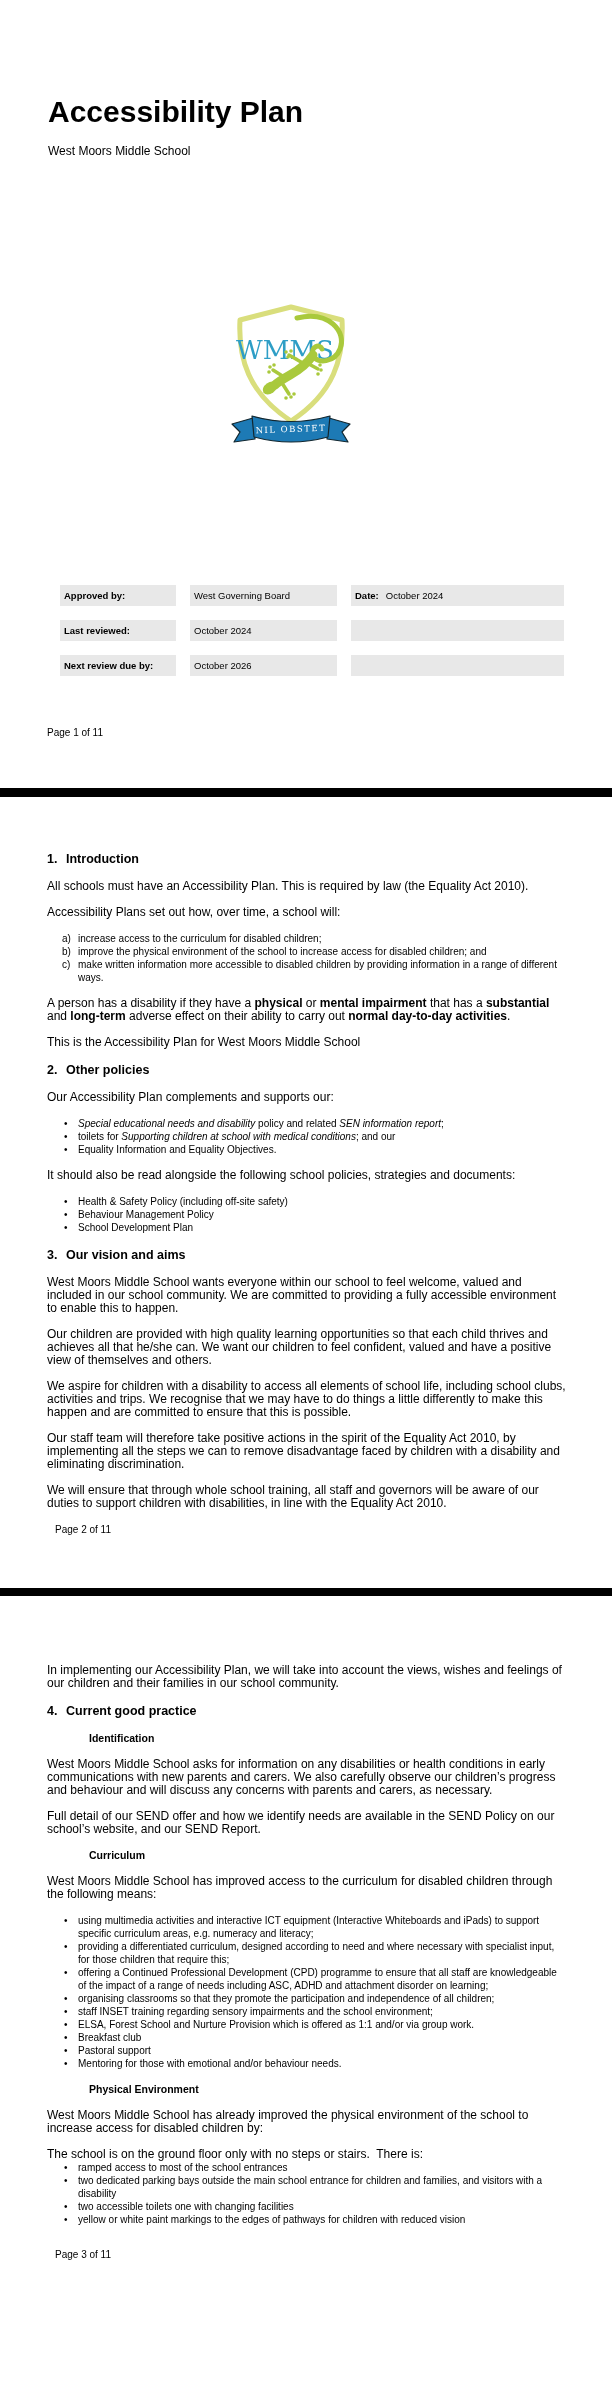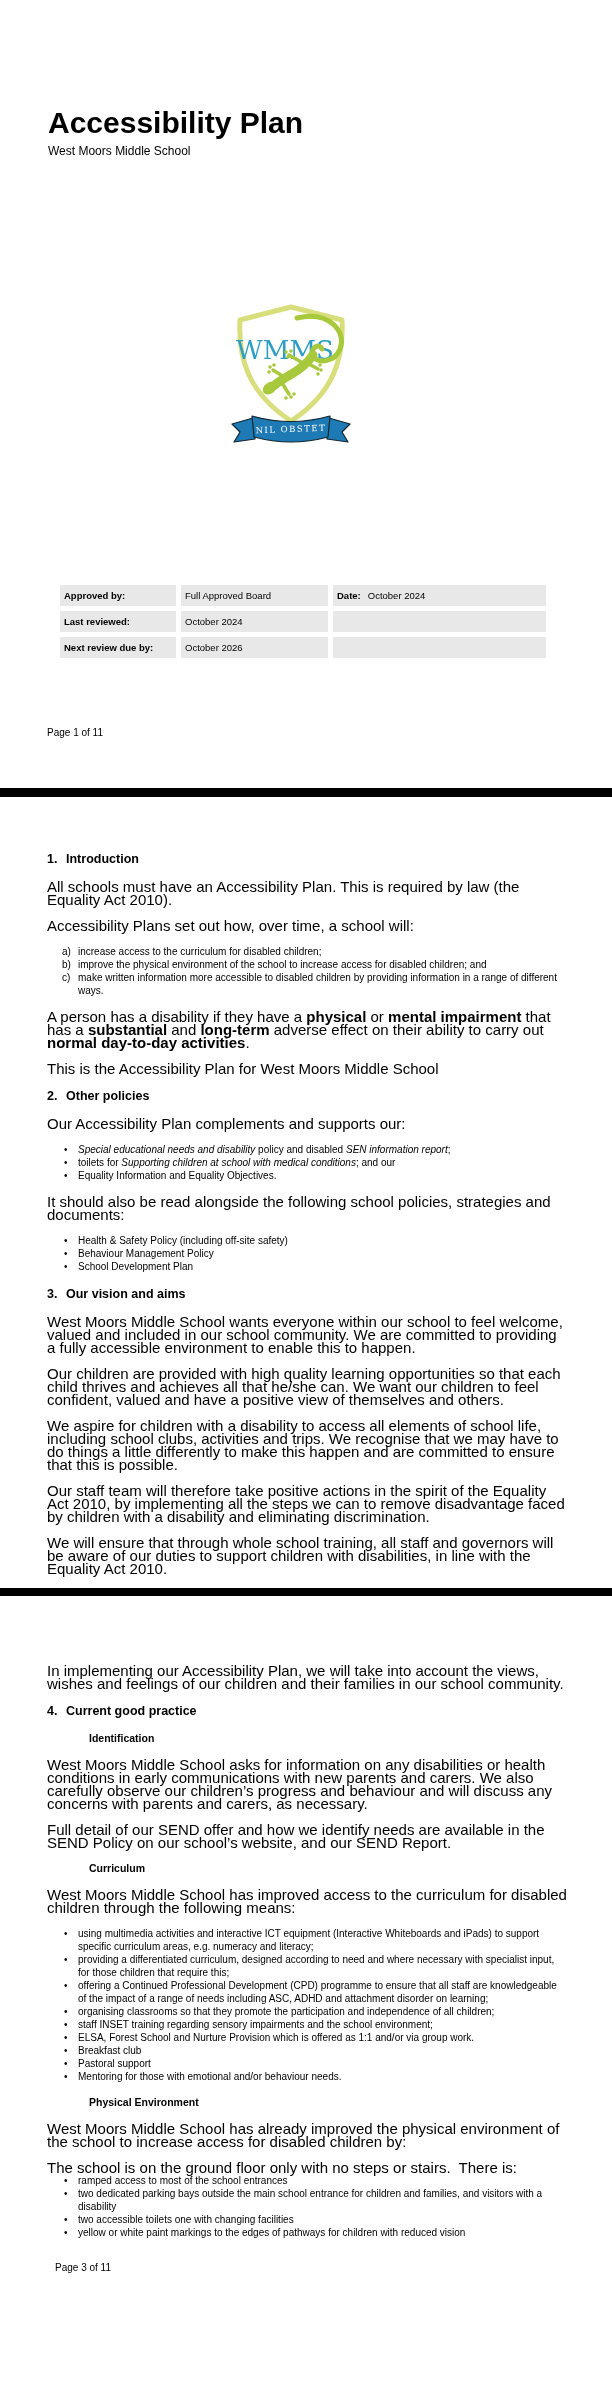--- a/index.html
+++ b/index.html
@@ -10,39 +10,39 @@
   }
   .page { position:relative; width:612px; background:#fff; overflow:hidden; }
   #page1 { height:788px; }
   #page2 { height:791px; }
   #page3 { height:790px; }
   .divider { width:612px; background:#000; }
   #divider1 { height:9px; }
   #divider2 { height:8px; }
 
   
-  .p1-title { position:absolute; left:48px; top:95px; font-size:30px; font-weight:bold; line-height:34px;margin-top:11px; }
+  .p1-title { position:absolute; left:48px; top:95px; font-size:30px; font-weight:bold; line-height:34px; }
   .p1-subtitle { position:absolute; left:48px; top:144px; font-size:12px; line-height:14px; }
   .logo-wrap { position:absolute; left:225px; top:296px; width:132px; height:156px; }
   .approval-table {
     position:absolute; left:60px; top:585px;
-    display:grid; grid-template-columns:116px 147px 213px; gap:5px;
+    display:grid; grid-template-columns:116px 147px 213px; gap:14px;
     font-size:9.5px; line-height:11px;
   }
   .approval-table .cell { background:#e8e8e8; height:21px; padding:5px 4px 0 4px; }
   .bd { font-weight:bold; }
   .it { font-style:italic; }
   .date-val { margin-left:7px; }
   .p1-pagenum { position:absolute; left:47px; top:727px; font-size:10px; }
 
   
   .inner { padding:0 45px 0 47px; }
   #page2 .inner { padding-top:54px; }
   #page3 .inner { padding-top:68px; }
-  p.doc { font-size:15px; line-height:13px; margin:0 0 13px 0; }
+  p.doc { font-size:12px; line-height:13px; margin:0 0 13px 0; }
   p.doc.tight { margin-bottom:0; }
   h2.nh { display:flex; font-size:12.5px; line-height:16px; font-weight:bold; margin:10px 0 13px 0; }
   h2.nh:first-child { margin-top:0; }
   h2.nh .num { width:19px; flex:0 0 19px; }
   h3.sh { font-size:10.5px; line-height:13px; font-weight:bold; margin:10px 0 13px 0;padding-left:42px; }
   ul.blist { list-style:none; margin:0 0 13px 0; padding:0 0 0 31px; font-size:10px; line-height:13px; }
   ul.blist li { position:relative; }
   ul.blist li::before { content:"\2022"; position:absolute; left:-14px; }
   ul.alist { list-style:none; margin:0 0 13px 0; padding:0 0 0 31px; font-size:10px; line-height:13px; }
   ul.alist li { position:relative; }
@@ -91,21 +91,21 @@
         <path d="M28 122 L7 128 L15 136 L9 146 L30 143 Z" fill="#1d7ab5" stroke="#12262e" stroke-width="1.2" stroke-linejoin="round"></path>
         <path d="M104 122 L125 128 L117 136 L123 146 L102 143 Z" fill="#1d7ab5" stroke="#12262e" stroke-width="1.2" stroke-linejoin="round"></path>
         <path d="M27 120 Q66 131 105 120 L103 141 Q66 151 29 141 Z" fill="#1d7ab5" stroke="#12262e" stroke-width="1.2" stroke-linejoin="round"></path>
         <text x="66" y="136" text-anchor="middle" font-family="DejaVu Serif, serif" font-size="8.5" letter-spacing="1.5" fill="#ffffff" transform="rotate(-2 66 136)">NIL OBSTET</text>
       </g>
     </svg>
   </div>
 
   <div class="approval-table">
     <div class="cell bd">Approved by:</div>
-    <div class="cell">Full Approved Board</div>
+    <div class="cell">West Governing Board</div>
     <div class="cell"><span class="bd">Date:</span><span class="date-val">October 2024</span></div>
 
     <div class="cell bd">Last reviewed:</div>
     <div class="cell">October 2024</div>
     <div class="cell"></div>
 
     <div class="cell bd">Next review due by:</div>
     <div class="cell">October 2026</div>
     <div class="cell"></div>
   </div>
@@ -136,21 +136,21 @@
     <p class="doc">This is the Accessibility Plan for West Moors Middle School</p>
 
     <h2 class="nh">
         <span class="num">2.</span>
         <span>Other policies</span>
       </h2>
 
     <p class="doc">Our Accessibility Plan complements and supports our:</p>
 
     <ul class="blist">
-      <li><span class="it">Special educational needs and disability</span><span> policy and disabled </span><span class="it">SEN information report</span><span>;</span></li>
+      <li><span class="it">Special educational needs and disability</span><span> policy and related </span><span class="it">SEN information report</span><span>;</span></li>
       <li><span>toilets for </span><span class="it">Supporting children at school with medical conditions</span><span>; and our</span></li>
       <li>Equality Information and Equality Objectives.</li>
     </ul>
 
     <p class="doc">It should also be read alongside the following school policies, strategies and documents:</p>
 
     <ul class="blist">
       <li>Health &amp; Safety Policy (including off-site safety)</li>
       <li>Behaviour Management Policy</li>
       <li>School Development Plan</li>

